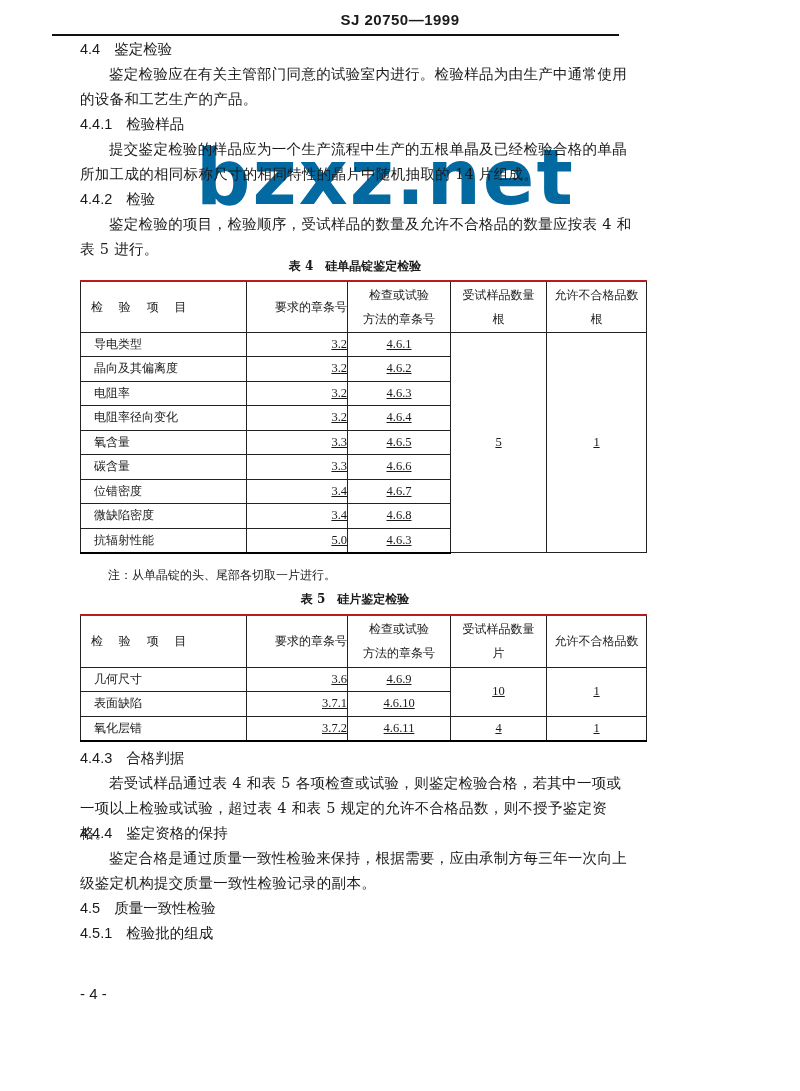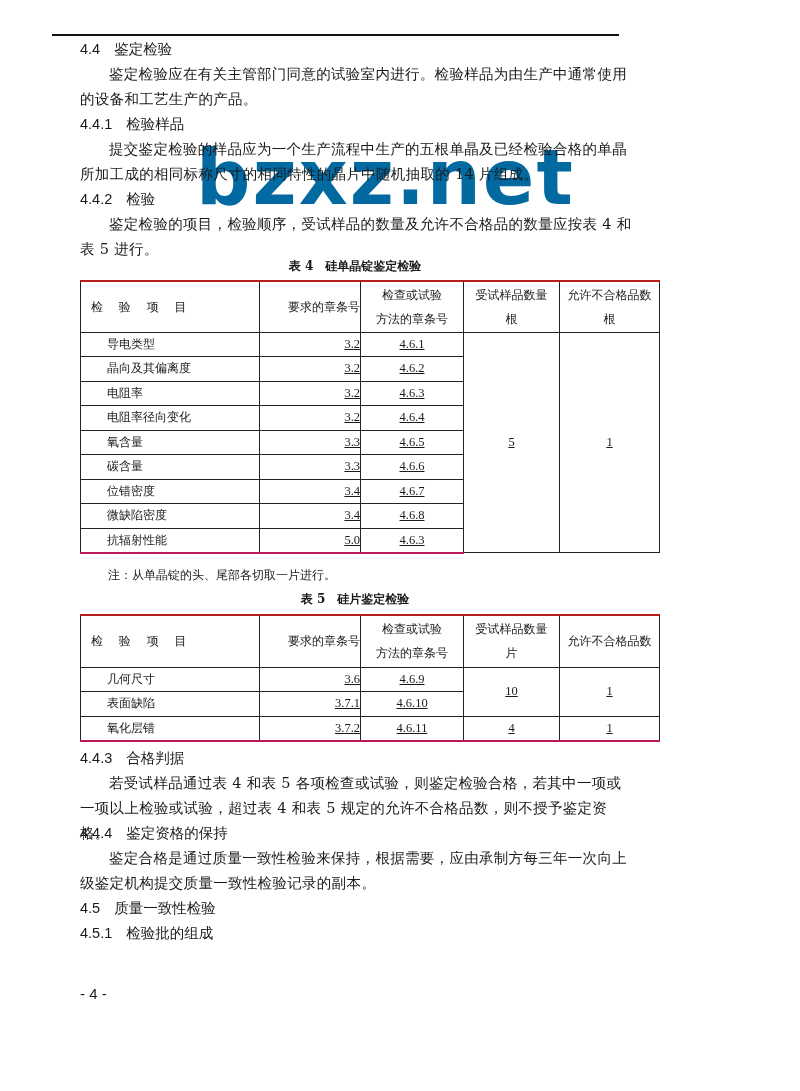--- a/index.html
+++ b/index.html
@@ -10,39 +10,40 @@
               font-family: "Liberation Sans", "DejaVu Sans", sans-serif; font-size: 15px; font-weight: bold; letter-spacing: 0.5px; }
   .rule-full { position: absolute; left: 52px; top: 34px; width: 361px; height: 2px; background: #111; }
   .watermark { position: absolute; left: 196px; top: 140px; font-family: "DejaVu Sans", sans-serif;
                font-size: 76px; font-weight: bold; color: #0369a1; letter-spacing: 2px; z-index: 0; line-height: 1; }
   .h { position: absolute; left: 80px; z-index: 1; font-size: 14.5px; line-height: 25px; }
   .h .num { font-family: "Liberation Sans", "DejaVu Sans", sans-serif; display: inline-block; margin-right: 14px; }
   .p { position: absolute; left: 80px; width: 552px; z-index: 1; font-size: 14.5px; line-height: 25px; text-indent: 29px; letter-spacing: 0.3px; }
   .caption { position: absolute; left: 0; width: 710px; text-align: center; font-size: 12px; font-weight: bold; z-index: 1; }
   table { position: absolute; left: 80px; border-collapse: collapse; z-index: 1; font-size: 12px; }
   table td, table th { border: 1px solid #222; padding: 0; font-weight: normal; }
-  table .c1 { width: 152px; text-align: left; padding-left: 26px; }
+  table .c1 { width: 152px; text-align: left; padding-left: 13px; }
   table .c2 { width: 100px; text-align: right; }
   table .c3 { width: 102px; text-align: center; }
   table .c4 { width: 95px; text-align: center; }
   table .c5 { width: 99px; text-align: center; }
   table th.c1 { text-align: left; padding-left: 10px; letter-spacing: 6px; }
   table thead th { line-height: 24px; }
   table tr.top-row th { border-top: 2px solid #b91c1c; }
-  table tr.last td { border-bottom: 2px solid #be185d; }
+  table tr.last td { border-bottom: 2px solid #000000; }
   table td.num { font-family: "Liberation Serif", serif; font-size: 12.5px; text-decoration: underline; }
   table tbody tr { height: 24.5px; }
   .note { position: absolute; left: 108px; top: 567px; font-size: 12px; z-index: 1; }
   .page-num { position: absolute; left: 80px; top: 967px; font-family: "Liberation Sans", sans-serif; font-size: 15px; z-index: 1; }
 </style>
 </head>
 <body>
 
 <div class="page">
 
+  <div class="std-code">SJ 20750—1999</div>
   <div class="rule-full" style="width:567px;"></div>
 
   <div class="watermark">bzxz.net</div>
 
   <div class="h" style="top:37px;">
     <span class="num">4.4</span><span>鉴定检验</span>
   </div>
   <div class="p" style="top:62px;">鉴定检验应在有关主管部门同意的试验室内进行。检验样品为由生产中通常使用的设备和工艺生产的产品。</div>
 
   <div class="h" style="top:112px;">

